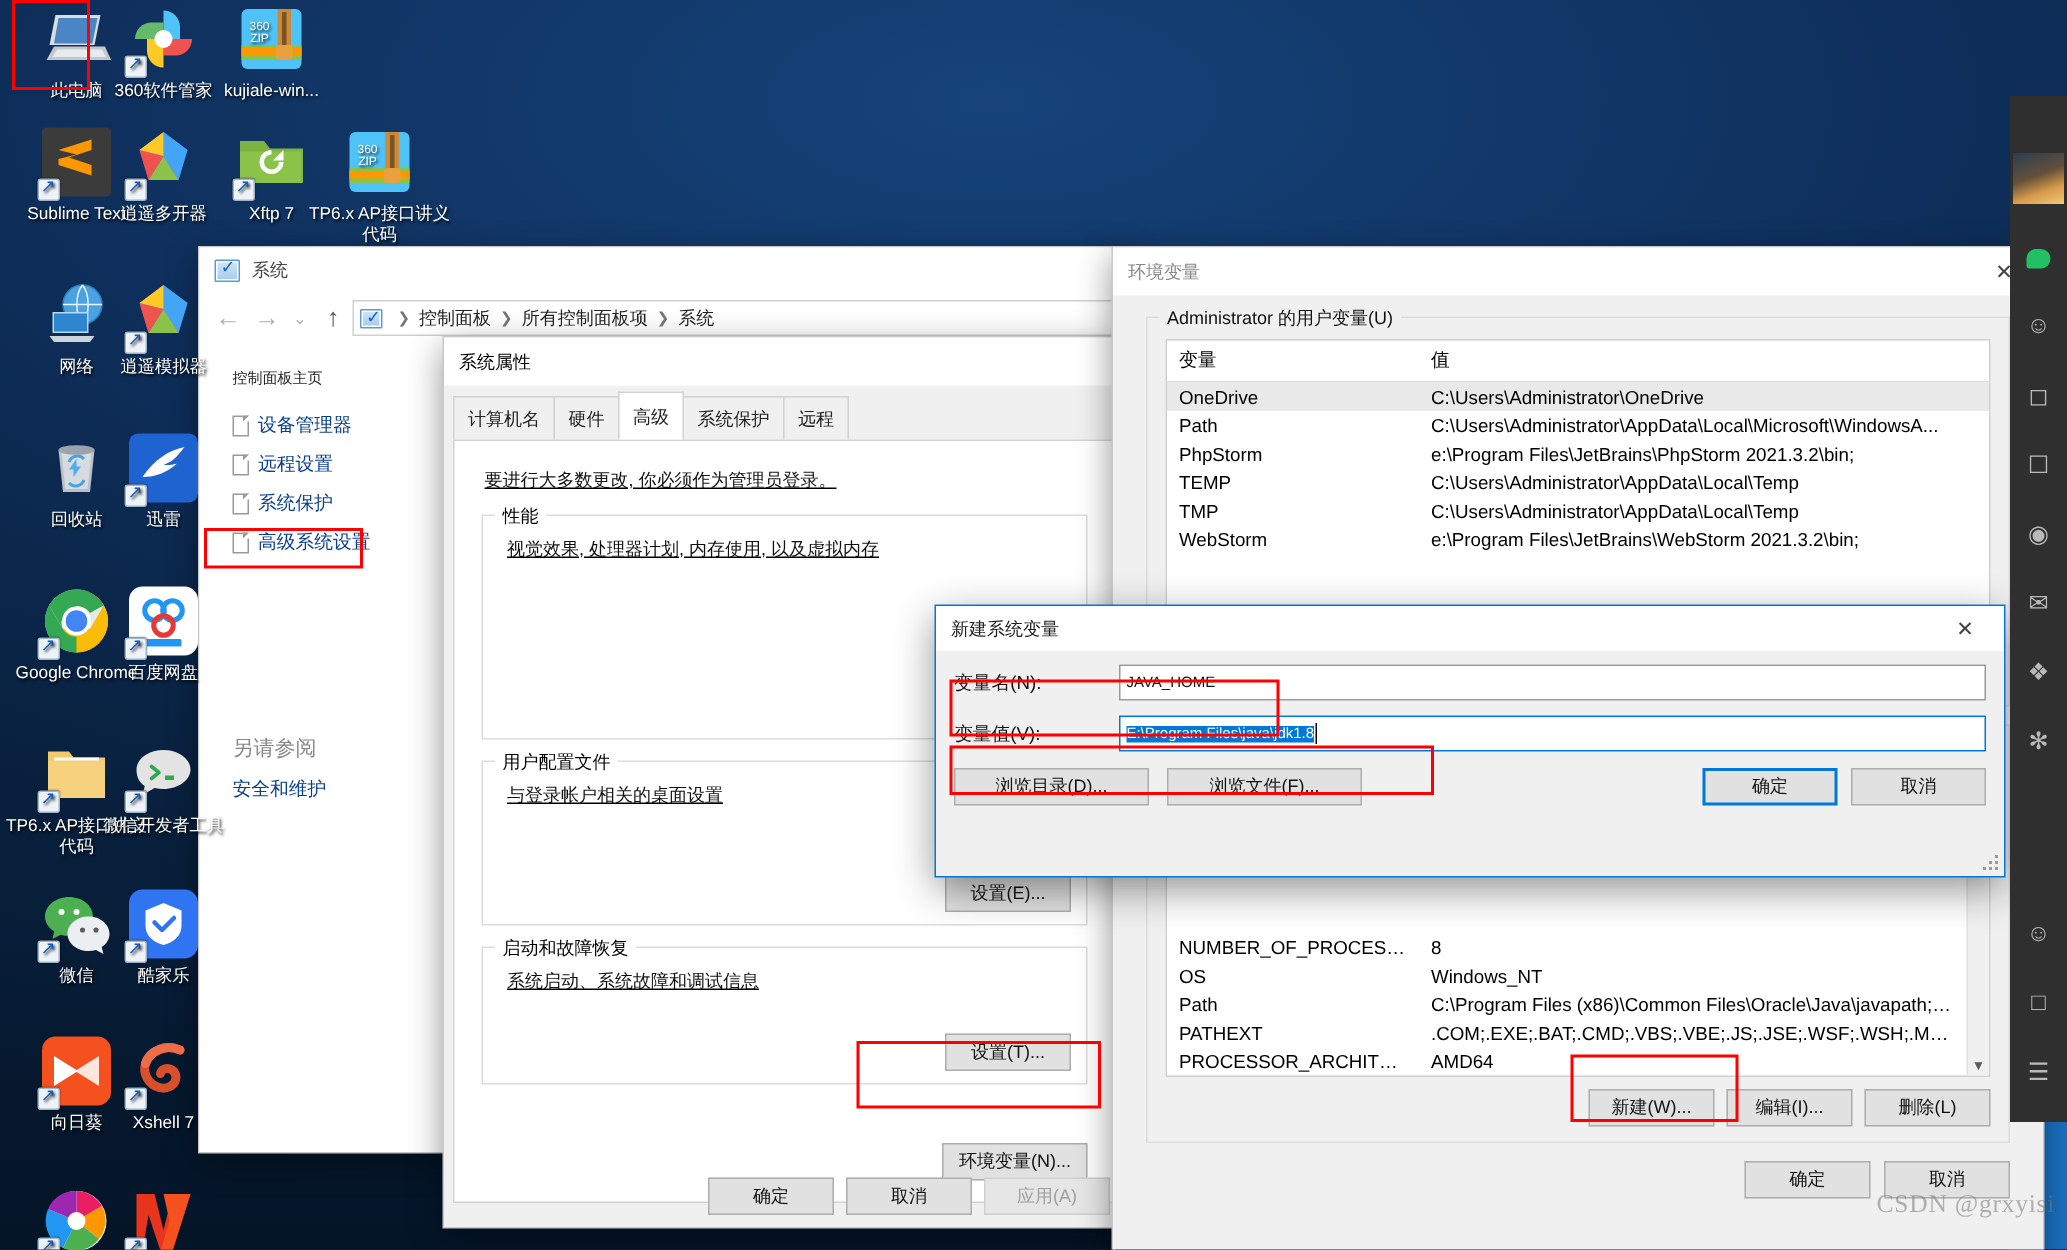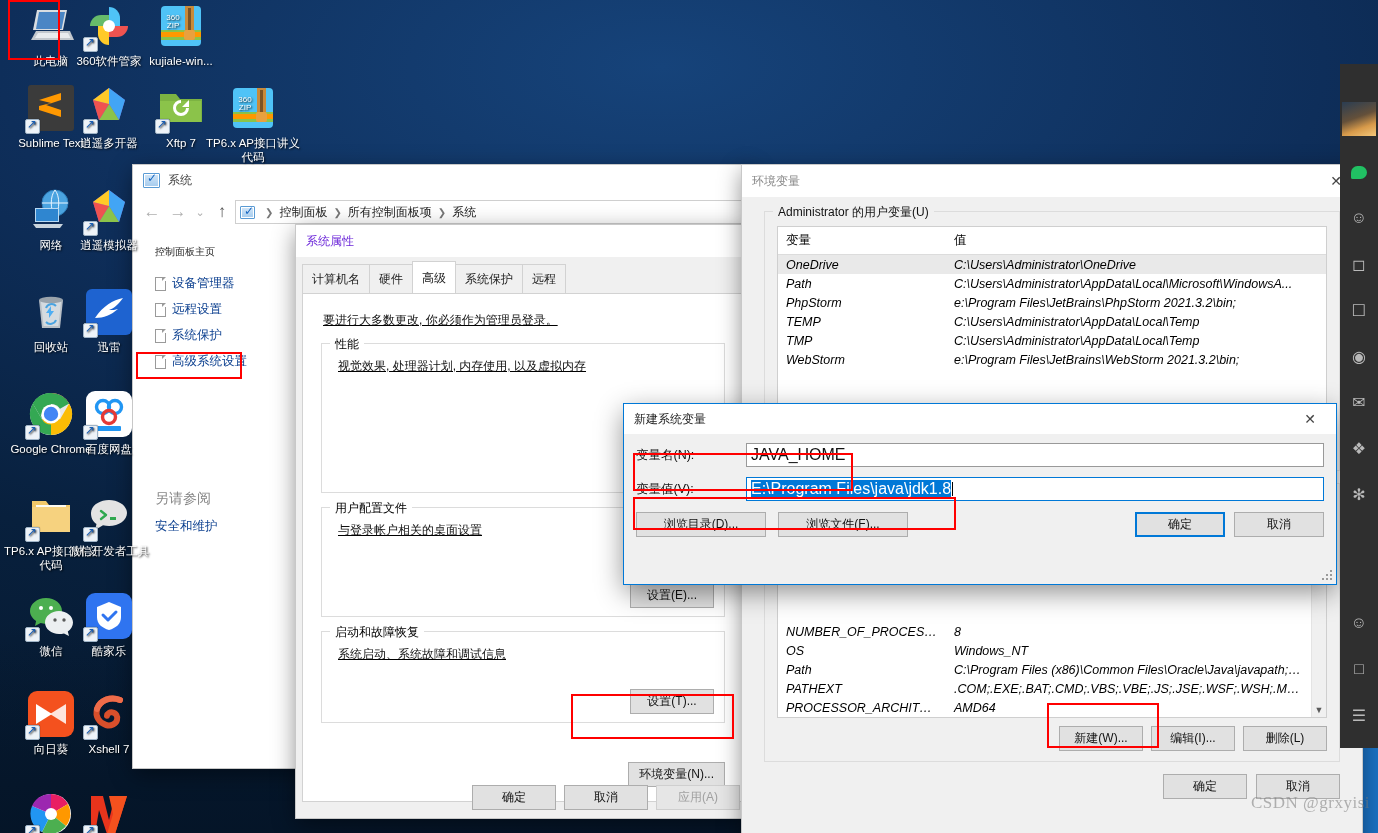--- a/index.html
+++ b/index.html
@@ -82,21 +82,21 @@
   .pgicon{
     width:11px;height:14px;border:1px solid #9a9a9a;background:#fff;position:relative;flex:none;
   }
   .pgicon:after{content:"";position:absolute;right:-1px;top:-1px;border-width:0 0 4px 4px;
     border-style:solid;border-color:transparent transparent #fff #9a9a9a;}
   .seealso{ margin-top:120px; }
   .seealso .hd{ color:#888; font-size:14px; margin-bottom:10px; }
   .seealso .lk{ color:#0b3f8f; font-size:12.5px; }
   
   #sysprops{ left:296px; top:225px; width:454px; height:593px; background:#f0f0f0; }
-  #sysprops .win-title{ background:#fff; color:#6d28d9; }
+  #sysprops .win-title{ background:#fff; color:#000000; }
   .tabs{ display:flex; padding:0 6px; margin-top:4px; font-size:12px; }
   .tab{
     padding:6px 9px 5px; border:1px solid #d2d2d2; border-bottom:none;
     background:#f0f0f0; color:#222; margin-right:-1px; position:relative; top:3px;
   }
   .tab.active{ background:#fff; top:0; padding-top:8px; padding-bottom:6px; z-index:2; }
   .tabpanel{
     margin:0 6px 6px; background:#fff; border:1px solid #d2d2d2; height:calc(100% - 84px);
     padding:14px 18px; position:relative;text-decoration:underline;
   }
@@ -113,42 +113,42 @@
   .dlgfooter{ position:absolute; right:10px; bottom:8px; display:flex; gap:8px; }
   
   #envvars{ left:742px; top:165px; width:620px; height:808px; background:#f0f0f0; }
   #envvars .win-title{ background:#fff; color:#888; }
   .env-body{ padding:14px 22px 0; }
   .fieldset{ border:1px solid #dcdcdc; padding:14px 12px 10px; position:relative; margin-bottom:12px; }
   .fieldset > .lg{ position:absolute; top:-8px; left:8px; background:#f0f0f0; padding:0 5px; font-size:12px; color:#111; }
   .tbl{ border:1px solid #cfcfcf; background:#fff; }
   .tbl .hdr{ display:flex; border-bottom:1px solid #dcdcdc; font-size:12.5px; }
   .tbl .hdr div{ padding:5px 8px; }
-  .tbl .r{ display:flex; font-size:12.5px;font-style:italic; }
+  .tbl .r{ display:flex; font-size:12.5px; }
   .tbl .r > div{ padding:2.5px 8px; white-space:nowrap; overflow:hidden; text-overflow:ellipsis; }
   .tbl .r.sel{ background:#e9e9e9; }
   .c1{ width:168px; flex:none; }
   .c2{ flex:1; }
   .tblwrap{ position:relative; }
   .vscroll{
     position:absolute; right:1px; top:1px; bottom:1px; width:15px; background:#f0f0f0;
     display:flex; flex-direction:column; justify-content:space-between; align-items:center;
     border-left:1px solid #e4e4e4;
   }
   .vscroll .ar{ font-size:9px; color:#5a5a5a; line-height:14px; }
   .vscroll .thumb{ position:absolute; top:16px; width:11px; height:46px; background:#cdcdcd; }
   .rowbtns{ display:flex; gap:8px; justify-content:flex-end; margin-top:8px; }
   
   #newvar{ left:624px; top:404px; width:712px; height:180px; background:#f0f0f0;
     box-shadow:0 0 0 1px #0078d7, 0 8px 26px rgba(0,0,0,.45); }
   #newvar .win-title{ background:#fff; color:#222; height:30px; }
   .nv-row{ display:flex; align-items:center; height:34px; padding:0 12px; }
   .nv-lbl{ width:110px; font-size:12.5px; color:#111; }
   .nv-input{
-    flex:1; height:24px; border:1px solid #999; background:#fff; font-size:16px;
+    flex:1; height:24px; border:1px solid #999; background:#fff; font-size:10px;
     padding:2px 4px; display:flex; align-items:center; color:#111;
   }
   .nv-input.focus{ border:1px solid #0078d7; }
   .nv-sel{ background:#0078d7; color:#fff;text-align:right; }
   .caret{ display:inline-block; width:1px; height:14px; background:#000; margin-left:1px; }
   .nv-foot{ display:flex; align-items:center; padding:6px 12px 0; }
   .grip{
     position:absolute; right:3px; bottom:2px; width:12px; height:12px;
     background:
       radial-gradient(circle 1px at 2px 9px,#9a9a9a 99%,transparent),

